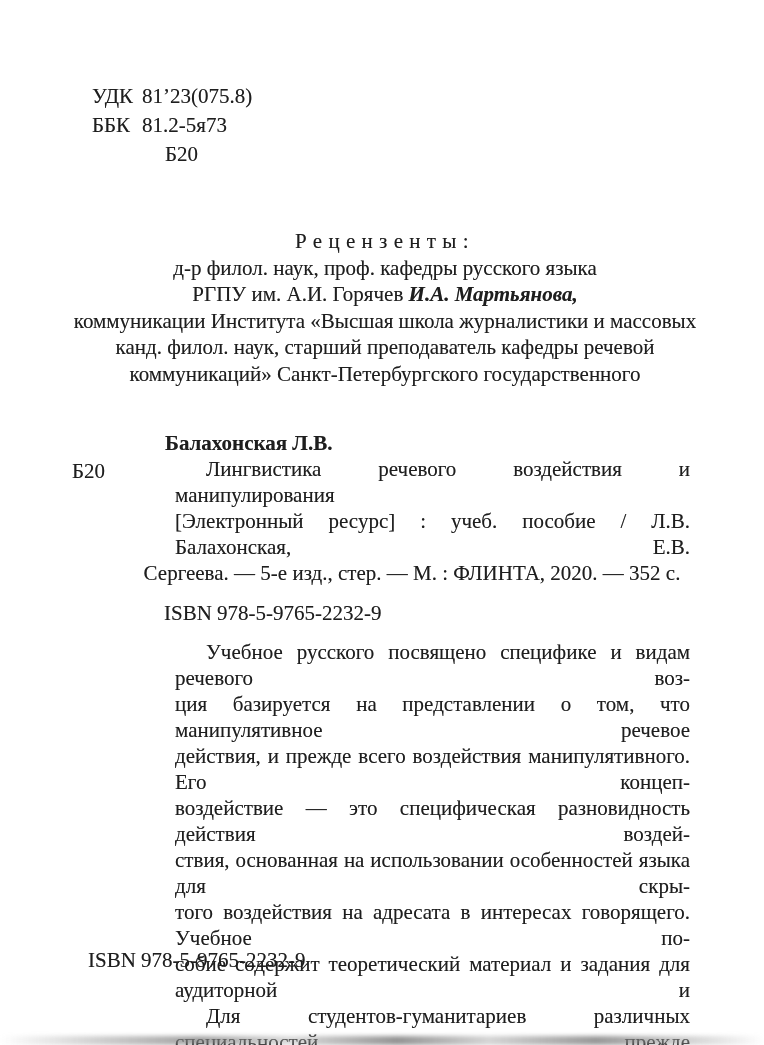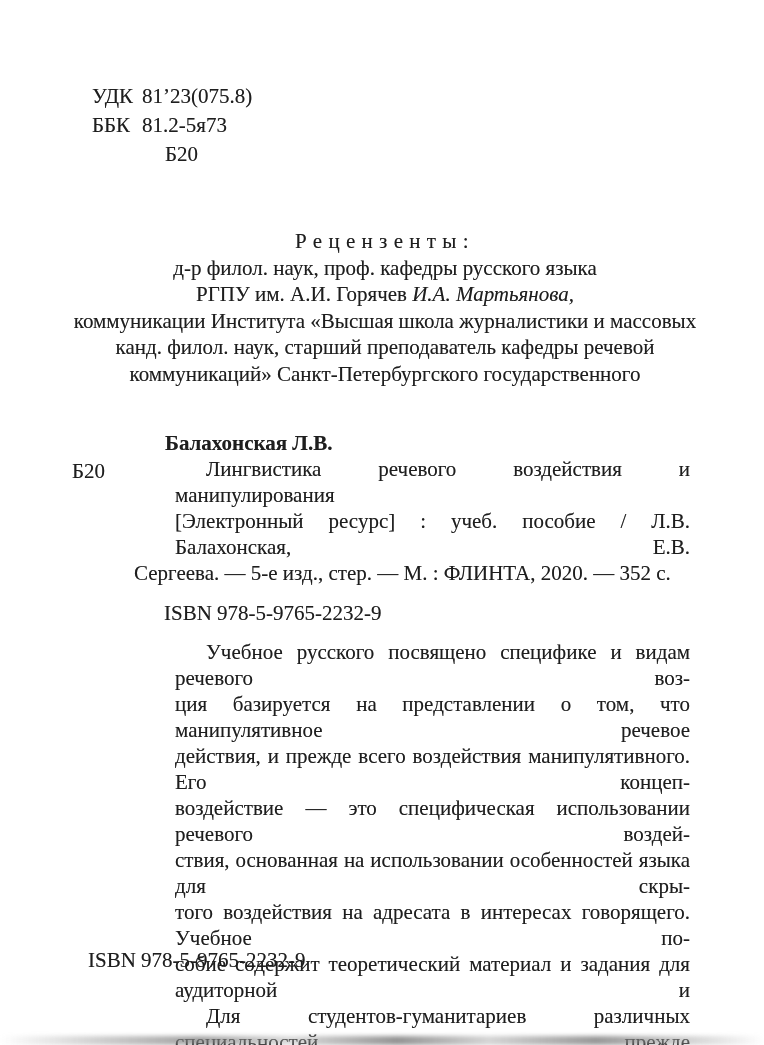--- a/index.html
+++ b/index.html
@@ -19,28 +19,28 @@
   .code-row { display:flex; }
   .code-label { width:50px; }
   .code-b20 { padding-left:23px; }
 
   
   .reviewers {
     position:absolute; left:70px; right:64px; top:208px;
     text-align:center; line-height:26.5px;margin-top:20px;
   }
   .rev-heading { letter-spacing:0.30em; }
-  .rev-name { font-style:italic; }
+  .rev-name { font-style:italic;font-weight:bold; }
 
   
   .card { position:absolute; left:134px; top:430px; width:556px; line-height:26px; }
   .card-author { font-weight:bold; }
   .card-code { position:absolute; left:-62px; top:28px; }
   .jline { text-align:justify; text-align-last:justify;margin-left:41px; }
-  .lline { text-align:left; }
+  .lline { text-align:center; }
   .indent { text-indent:31px; }
   .isbn-line { margin:14px 0 13px 0; padding-left:30px; }
 
   
   .footer {
     position:absolute; left:88px; right:74px; top:948px;
     display:flex; justify-content:space-between; align-items:flex-start;
   }
   .copyrights { line-height:30px; text-align:left; }
 
@@ -96,21 +96,21 @@
       <div class="jline">[Электронный ресурс] : учеб. пособие / Л.В. Балахонская, Е.В.</div>
       <div class="lline">Сергеева. — 5-е изд., стер. — М. : ФЛИНТА, 2020. — 352 с.</div>
     </div>
 
     <div class="isbn-line">ISBN 978-5-9765-2232-9</div>
 
     <div>
       <div class="jline indent">Учебное русского посвящено специфике и видам речевого воз-</div>
       <div class="jline">ция базируется на представлении о том, что манипулятивное речевое</div>
       <div class="jline">действия, и прежде всего воздействия манипулятивного. Его концеп-</div>
-      <div class="jline">воздействие — это специфическая использовании речевого воздей-</div>
+      <div class="jline">воздействие — это специфическая разновидность действия воздей-</div>
       <div class="jline">ствия, основанная на использовании особенностей языка для скры-</div>
       <div class="jline">того воздействия на адресата в интересах говорящего. Учебное по-</div>
       <div class="jline">собие содержит теоретический материал и задания для аудиторной и</div>
     </div>
 
     <div>
       <div class="jline indent">Для студентов-гуманитариев различных специальностей, прежде</div>
 
     </div>
 

